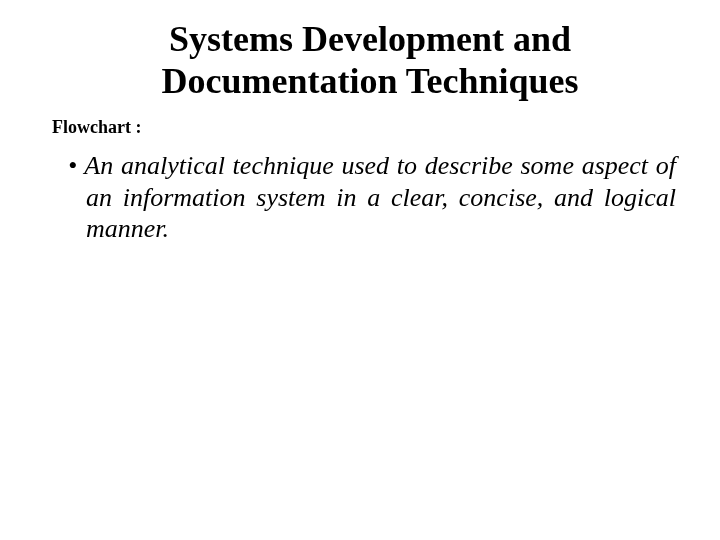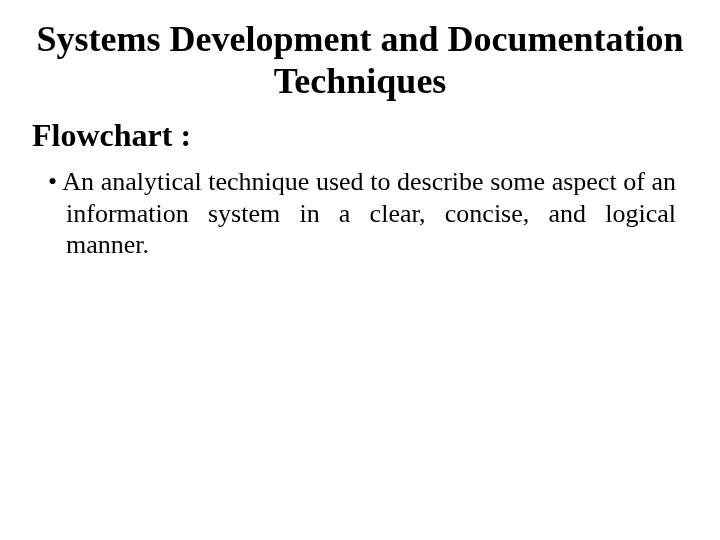--- a/index.html
+++ b/index.html
@@ -8,39 +8,40 @@
     width: 720px;
     height: 540px;
     background: #ffffff;
     font-family: "Times New Roman", Times, serif;
     color: #000000;
   }
   .slide {
     box-sizing: border-box;
     width: 720px;
     height: 540px;
-    padding: 18px 32px 20px 32px;
+    padding: 18px 32px 20px 52px;
   }
   .title {
     font-size: 36px;
     font-weight: bold;
     text-align: center;
     line-height: 1.18;
     margin: 0 0 14px 0;
   }
   .section-heading {
-    font-size: 32px;
+    font-size: 18px;
     font-weight: bold;
     text-align: left;
     margin: 0 0 8px 0;
   }
   ul.bullets {
     list-style: none;
     margin: 12px;
     padding: 0;
+    font-style: italic;
   }
   ul.bullets li {
     font-size: 26px;
     line-height: 1.22;
     text-align: justify;
     padding-left: 22px;
     text-indent: -18px;
     margin: 0;
   }
   ul.bullets li::before {

